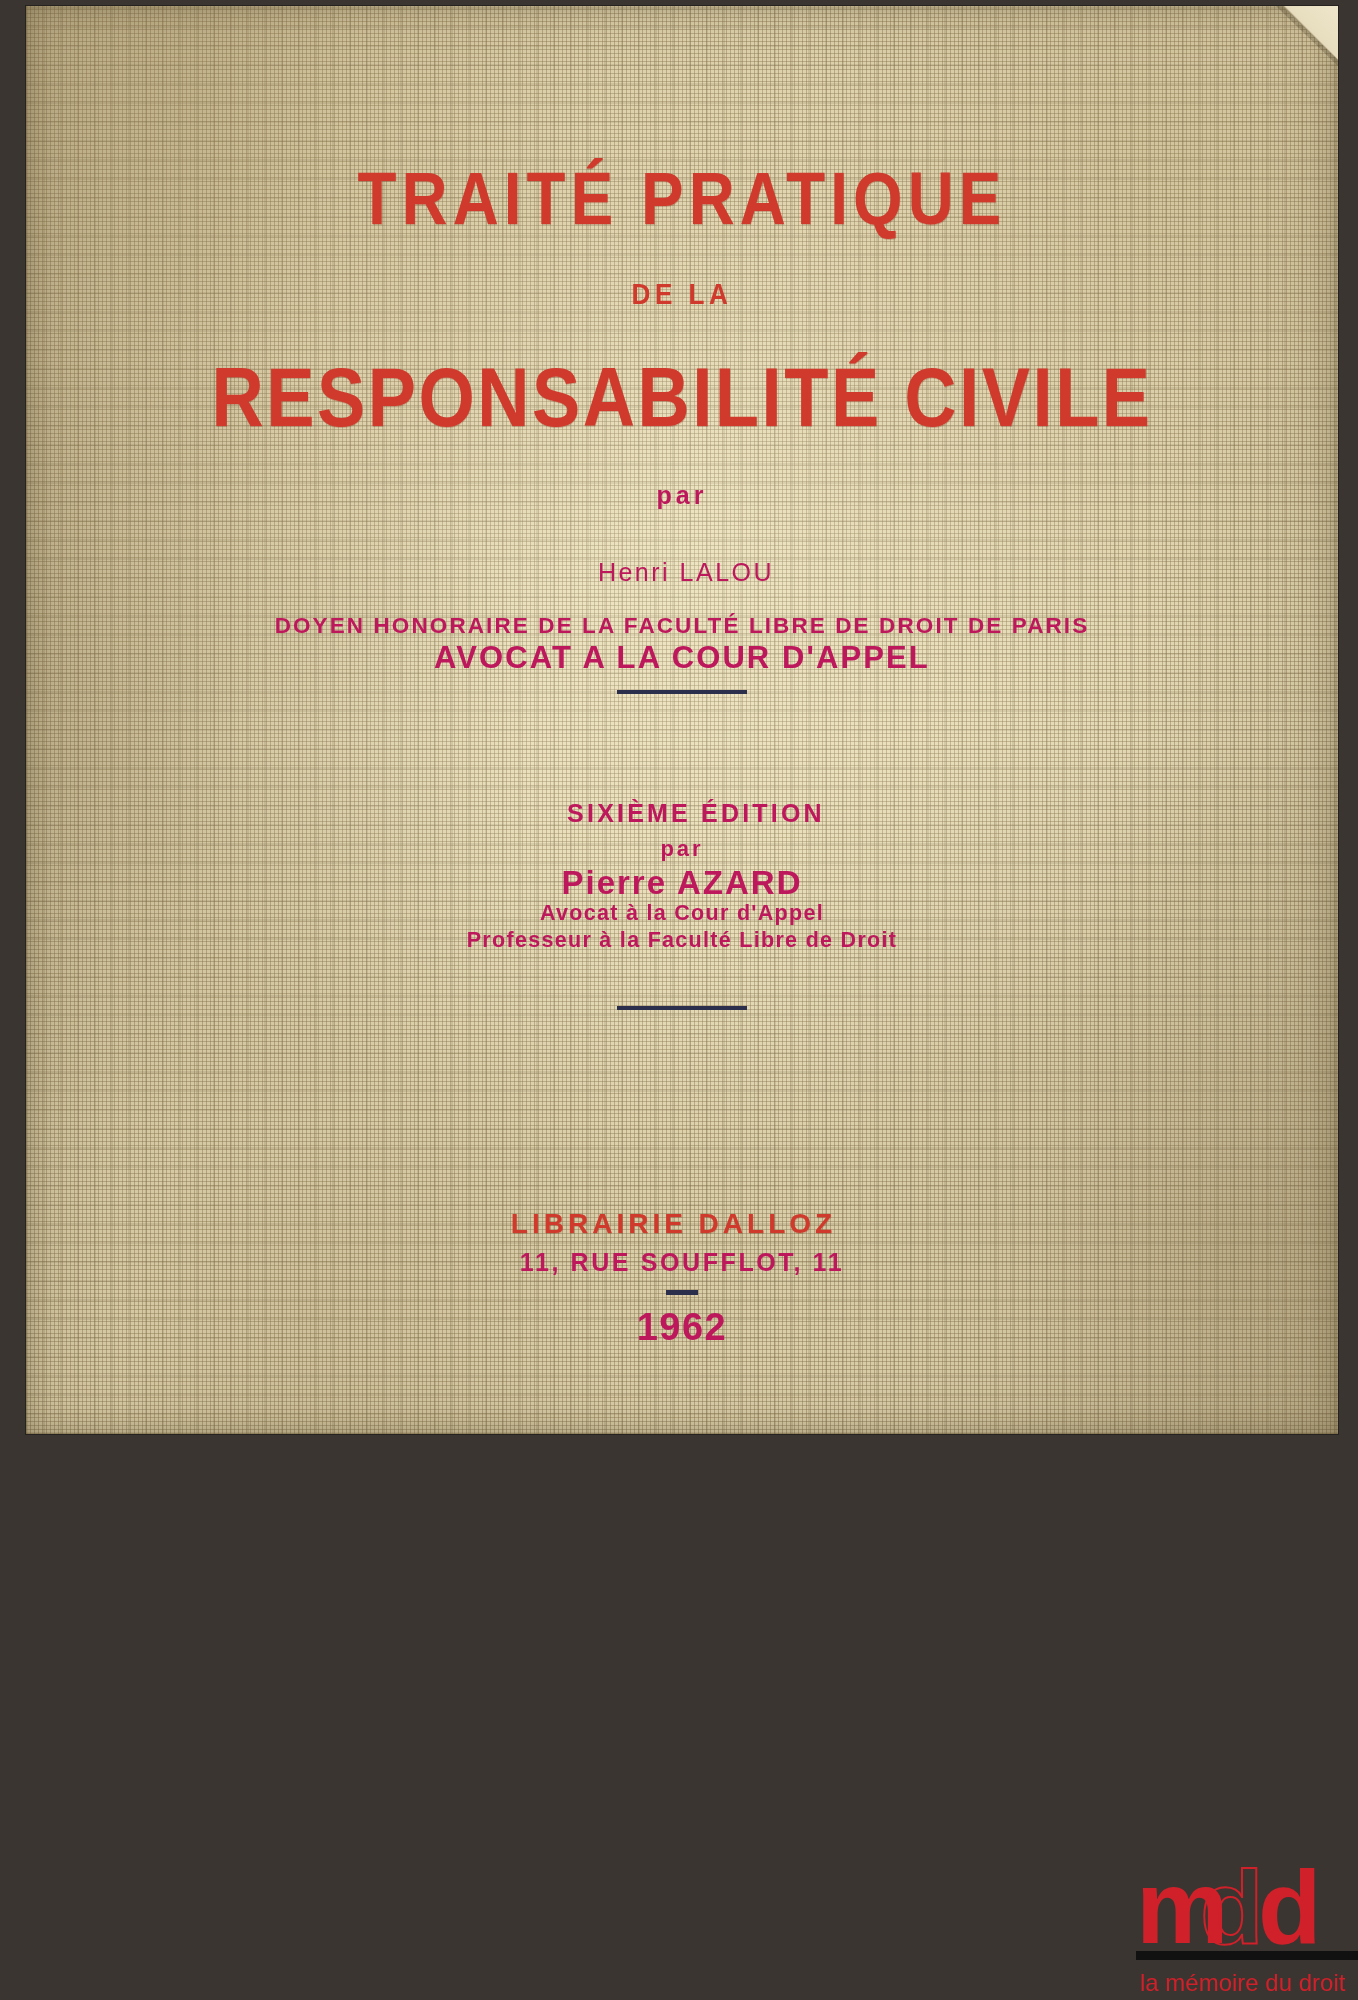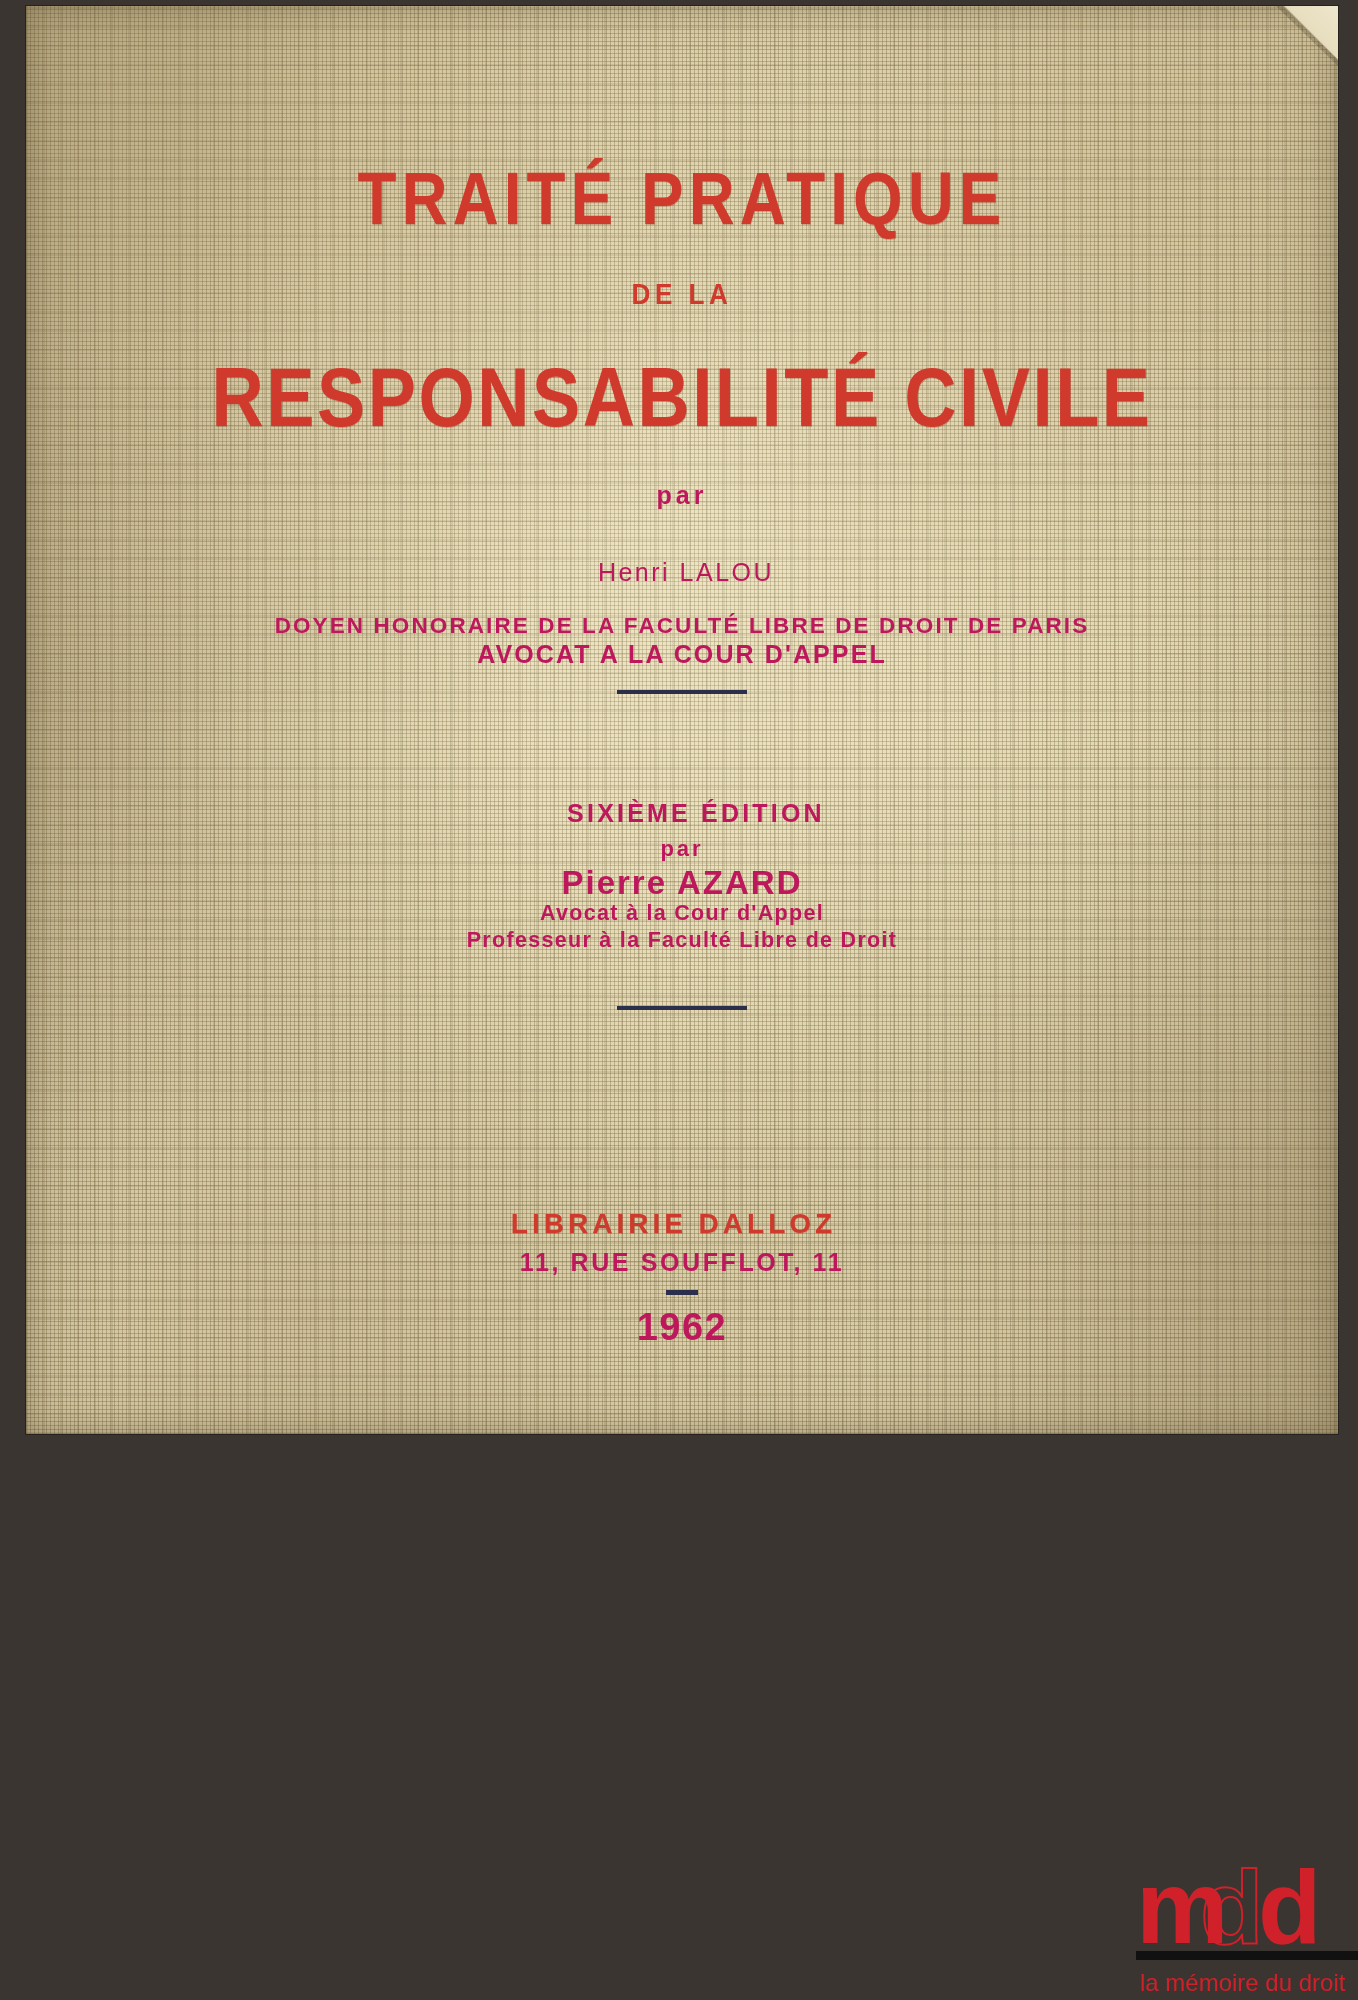--- a/index.html
+++ b/index.html
@@ -184,21 +184,21 @@
     top:607px;
     font-size:22.5px;
     font-weight:bold;
     letter-spacing:2.1px;
     font-family:"Liberation Sans Narrow","Liberation Sans",sans-serif;
   }
   .author-cred-2 {
     position:absolute;
     left:0; right:0;
     top:634px;
-    font-size:25px;
+    font-size:31px;
     font-weight:bold;
     letter-spacing:2.1px;
     font-family:"Liberation Sans Narrow","Liberation Sans",sans-serif;
   }
 
   .rule {
     position:absolute;
     left:50%;
     transform:translateX(-50%);
     height:4px;

